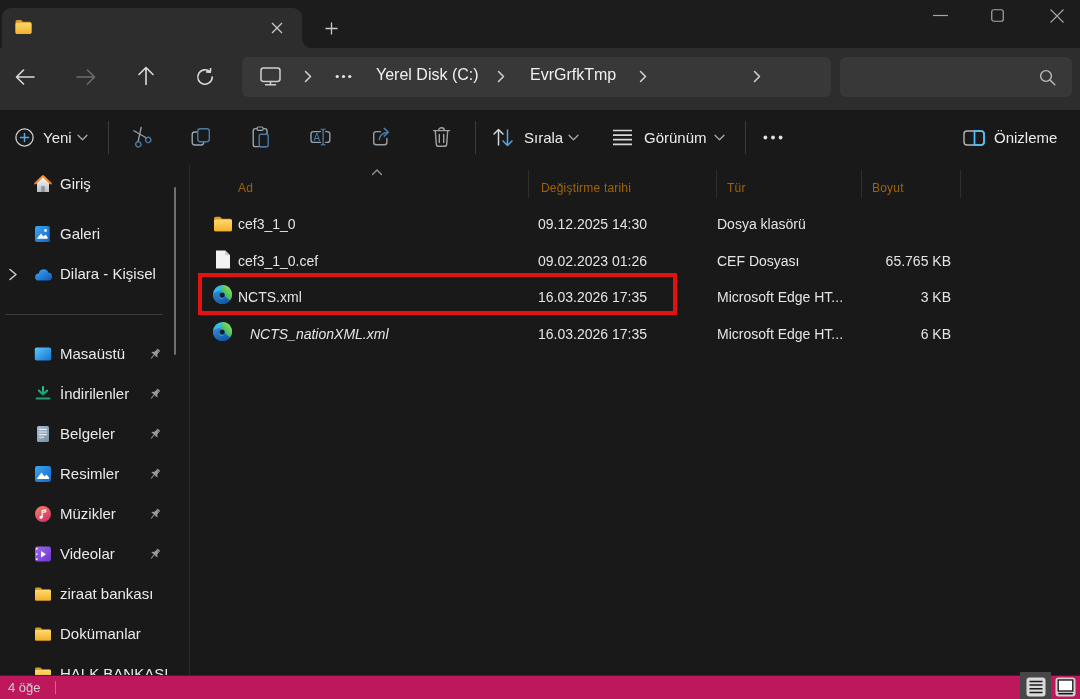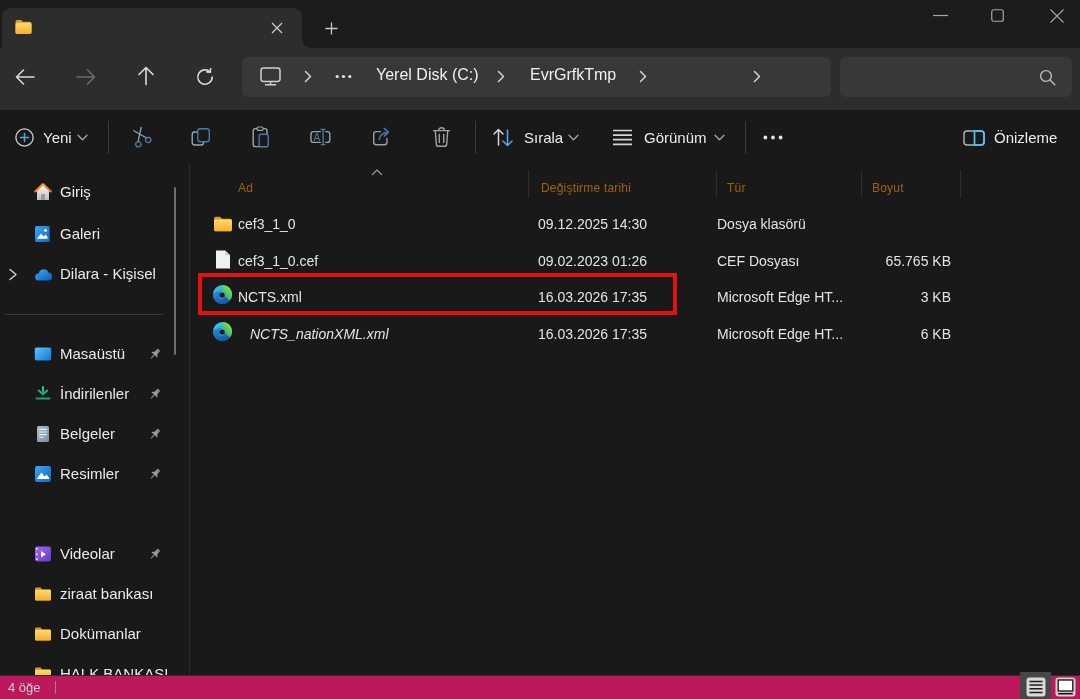--- a/index.html
+++ b/index.html
@@ -211,21 +211,21 @@
 
     <svg class="abs" style="left:963px;top:20px" width="22" height="16" viewBox="0 0 22 16">
       <rect x="1" y="1" width="20" height="14" rx="3" fill="none" stroke="#b5b5b5" stroke-width="1.4"></rect>
       <path d="M11.5 1 h6.5 a3 3 0 0 1 3 3 v8 a3 3 0 0 1-3 3 h-6.5 z" fill="none" stroke="#4cc2ff" stroke-width="1.7"></path>
     </svg>
     <div class="cmdtext" style="left:994px;top:19px;">Önizleme</div>
   </div>
 
   <div class="abs" id="sidebar">
 
-    <div class="siderow" style="top:8px;">
+    <div class="siderow" style="top:0;">
       <svg class="sideicon" viewBox="0 0 18 18">
         <path d="M9 1.5 L1.5 8.5 H3 V17 H15 V8.5 H16.5 Z" fill="url(#homebody)"></path>
         <path d="M8.1 0.6 c.5-.45 1.3-.45 1.8 0 L17.6 7.8 c.4.38.42 1 .04 1.4 c-.38.4-1 .42-1.4.04 L9 2.4 L1.76 9.24 c-.4.38-1.02.36-1.4-.04 c-.38-.4-.36-1.02.04-1.4 Z" fill="url(#homeroof)"></path>
         <rect x="7.2" y="11.2" width="3.6" height="5.8" fill="#90959a"></rect>
         <defs>
           <linearGradient id="homebody" x1="0" y1="0" x2="0" y2="1">
               <stop offset="0" stop-color="#fafafa"></stop>
               <stop offset="1" stop-color="#b9bdc2"></stop>
             </linearGradient>
           <linearGradient id="homeroof" x1="0" y1="0" x2="0" y2="1">
@@ -342,20 +342,41 @@
       </svg>
       <div class="sidetext">Resimler</div>
       <svg class="pin" viewBox="0 0 14 14">
           <g fill="#9a9a9a" transform="rotate(42 7 7)">
             <rect x="5.1" y="1.2" width="3.8" height="1.5" rx="0.7"></rect>
             <path d="M5.4 2.7 h3.2 l.4 3.4 c1.2.4 1.9 1.2 1.9 2 H3.1 c0-.8.7-1.6 1.9-2 z"></path>
             <rect x="6.55" y="8.1" width="0.9" height="5" rx="0.45"></rect>
           </g>
         </svg>
     </div>
+    <div class="siderow" style="top:330px;">
+      <svg class="sideicon" viewBox="0 0 18 18">
+        <circle cx="9" cy="9" r="8" fill="url(#musg)"></circle>
+        <path d="M8.2 12.2 V5.6 l3.4-.9 v2 l-2.3.6" fill="none" stroke="#fff" stroke-width="1.2"></path>
+        <circle cx="7" cy="12.2" r="1.5" fill="#fff"></circle>
+        <defs>
+            <linearGradient id="musg" x1="0" y1="0" x2="0.6" y2="1">
+              <stop offset="0" stop-color="#f4845f"></stop>
+              <stop offset="1" stop-color="#d6356e"></stop>
+            </linearGradient>
+          </defs>
+      </svg>
+      <div class="sidetext">Müzikler</div>
+      <svg class="pin" viewBox="0 0 14 14">
+          <g fill="#9a9a9a" transform="rotate(42 7 7)">
+            <rect x="5.1" y="1.2" width="3.8" height="1.5" rx="0.7"></rect>
+            <path d="M5.4 2.7 h3.2 l.4 3.4 c1.2.4 1.9 1.2 1.9 2 H3.1 c0-.8.7-1.6 1.9-2 z"></path>
+            <rect x="6.55" y="8.1" width="0.9" height="5" rx="0.45"></rect>
+          </g>
+        </svg>
+    </div>
     <div class="siderow" style="top:370px;">
       <svg class="sideicon" viewBox="0 0 18 18">
         <rect x="1" y="1.5" width="16" height="15" rx="2.2" fill="url(#vidg)"></rect>
         <path d="M7 6 L12 9.25 L7 12.5 Z" fill="#fff"></path>
         <rect x="2" y="3" width="1.6" height="1.6" fill="#fff" opacity="0.85"></rect>
           <rect x="2" y="8.4" width="1.6" height="1.6" fill="#fff" opacity="0.85"></rect>
           <rect x="2" y="13.4" width="1.6" height="1.6" fill="#fff" opacity="0.85"></rect>
         <defs>
             <linearGradient id="vidg" x1="0" y1="0" x2="1" y2="1">
               <stop offset="0" stop-color="#a06af0"></stop>

